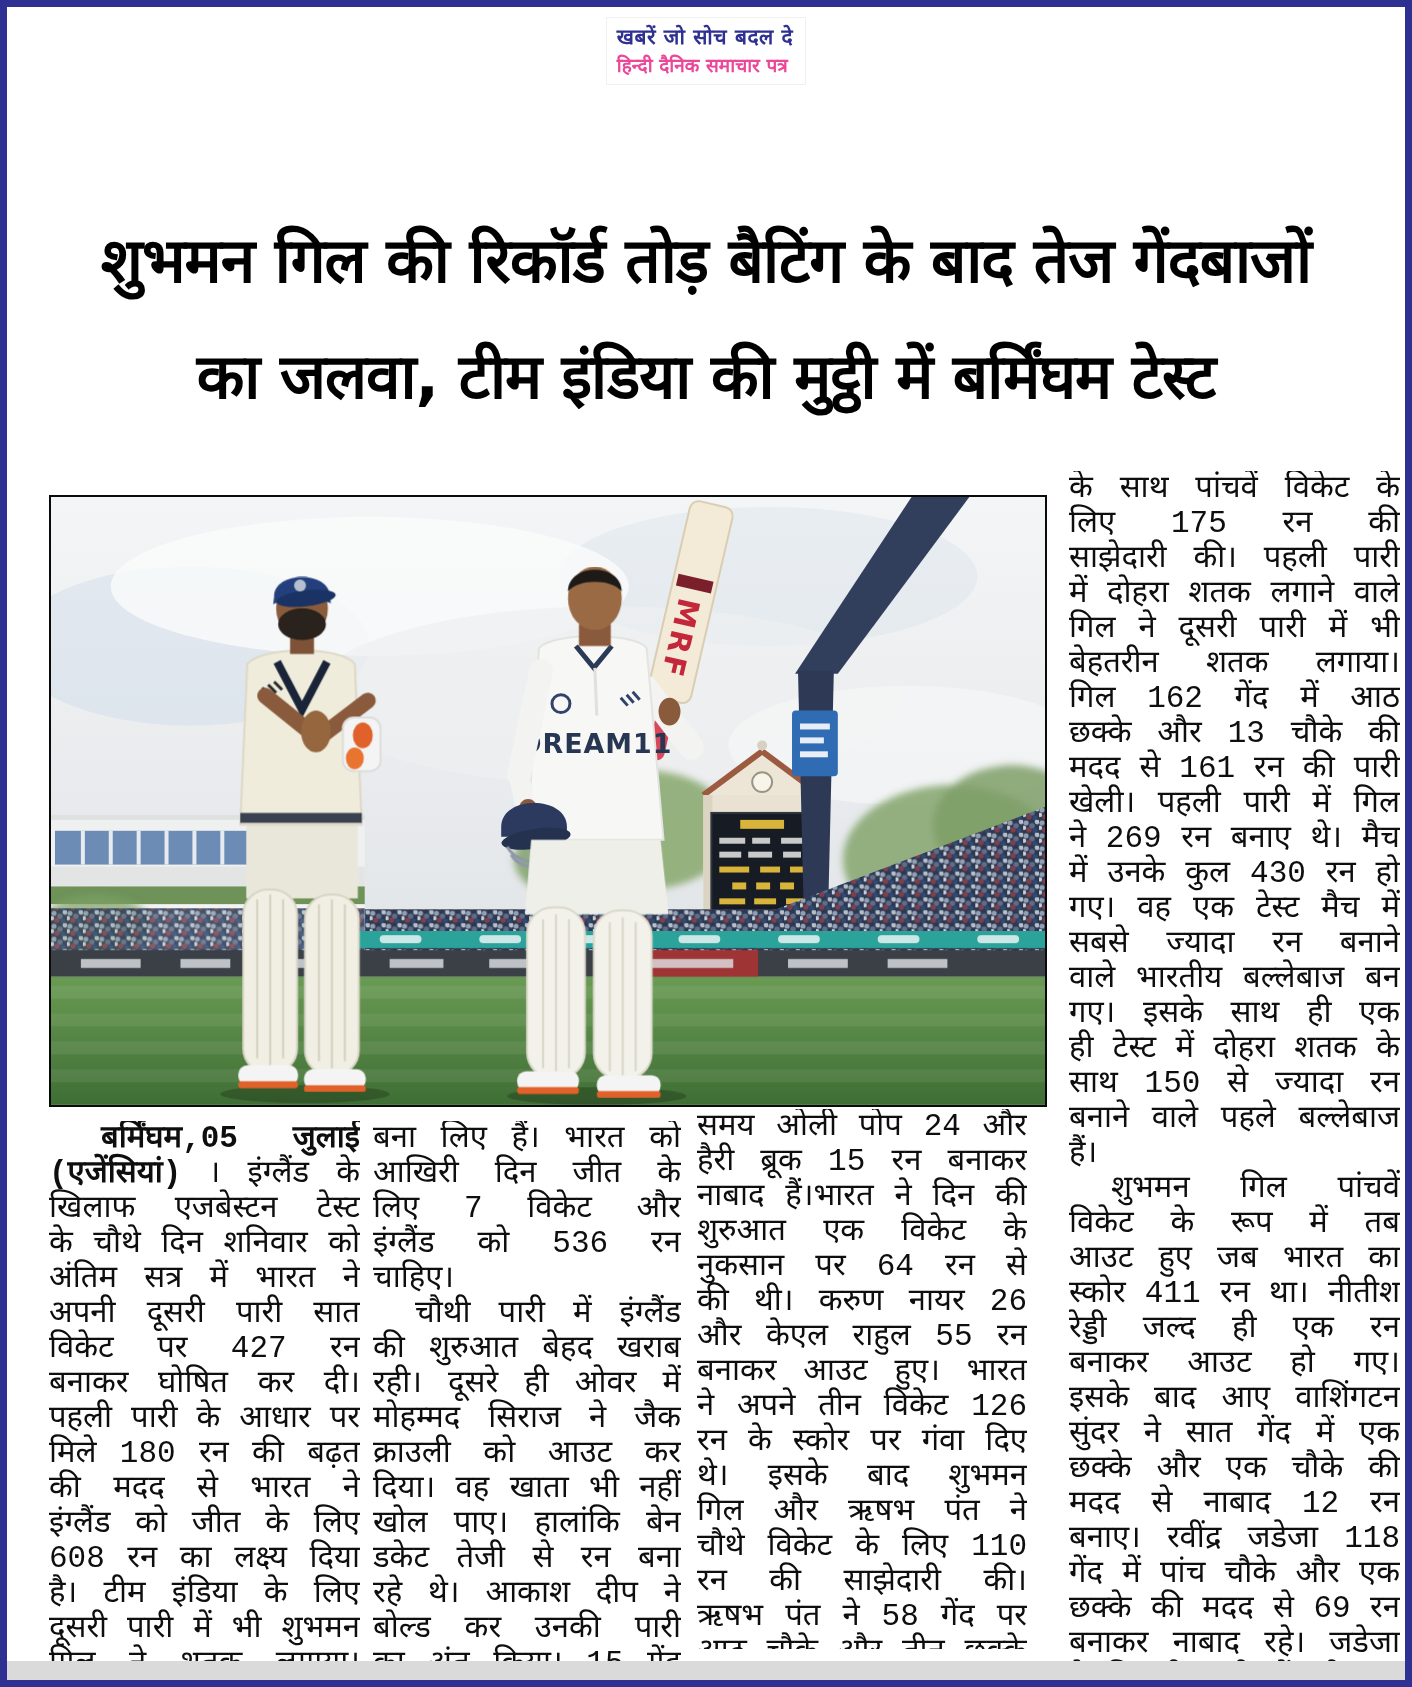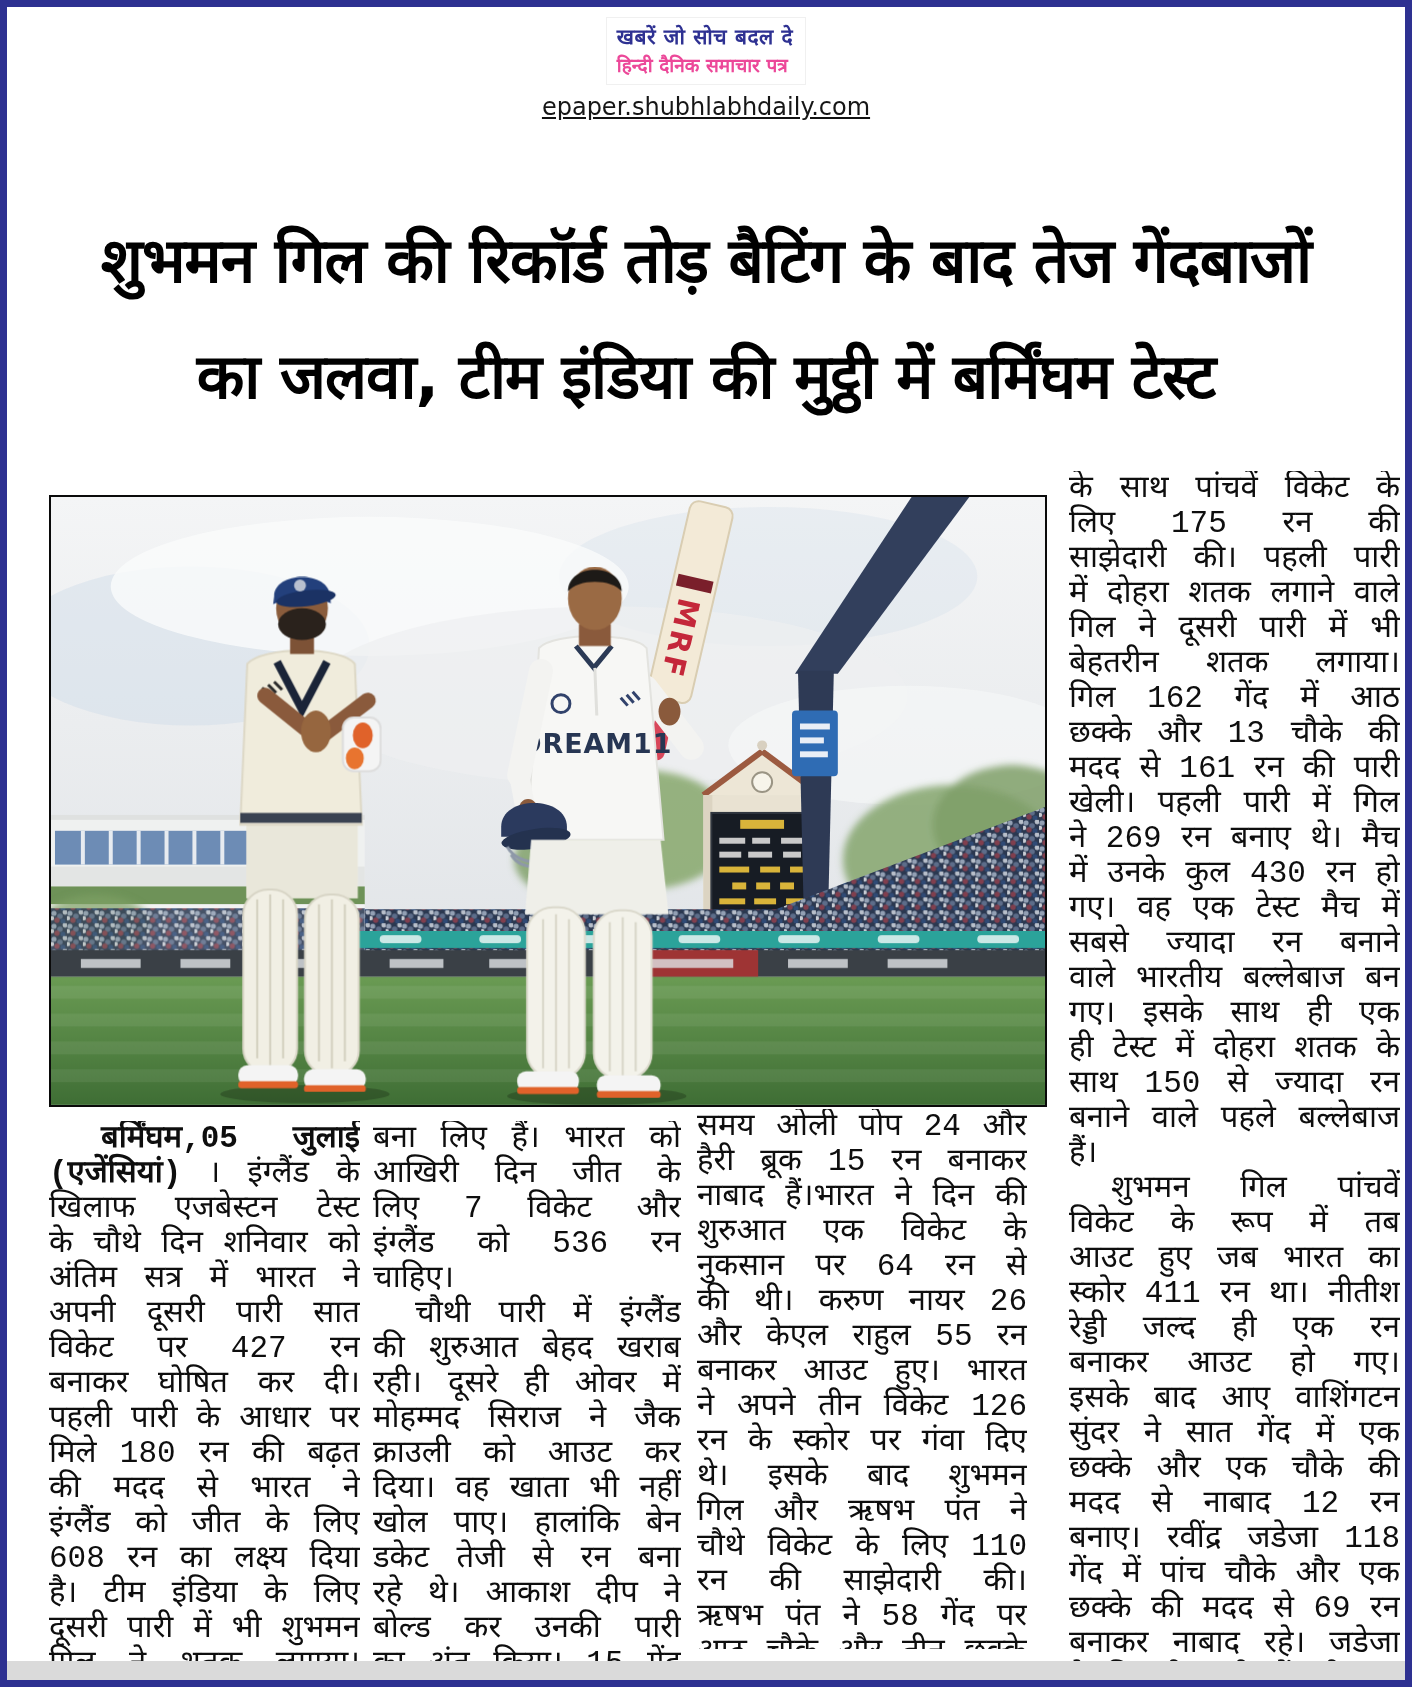--- a/index.html
+++ b/index.html
@@ -47,21 +47,20 @@
 </head>
 <body>
 
 <div class="page">
 
   <header class="masthead">
     <div class="logo-card">
       <div class="logo-tagline">खबरें जो सोच बदल दे</div>
       <div class="logo-subtitle">हिन्दी दैनिक समाचार पत्र</div>
     </div>
-    <div class="site-url">epaper.shubhlabhdaily.com</div>
   </header>
 
   <h1 class="headline">
     <span style="display:block">शुभमन गिल की रिकॉर्ड तोड़ बैटिंग के बाद तेज गेंदबाजों</span>
     <span style="display:block">का जलवा, टीम इंडिया की मुट्ठी में बर्मिंघम टेस्ट</span>
   </h1>
 
   <figure class="photo">
     <svg viewBox="0 0 998 612" preserveAspectRatio="none">
       <defs>

